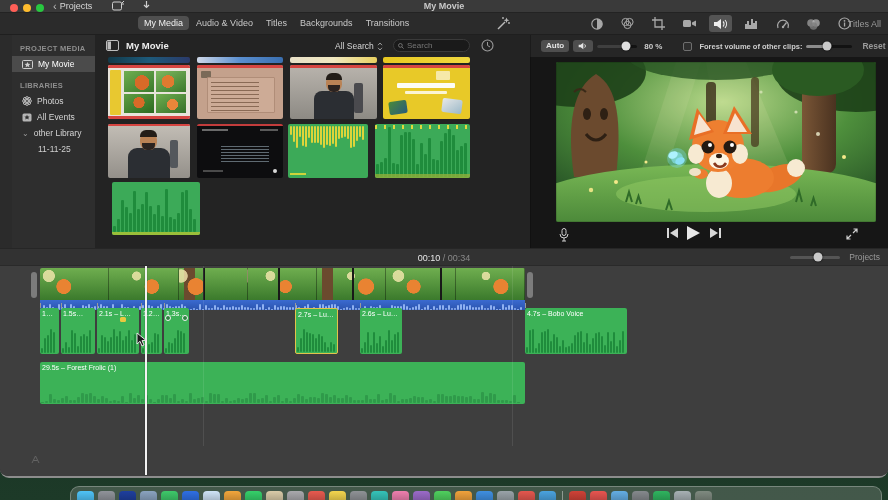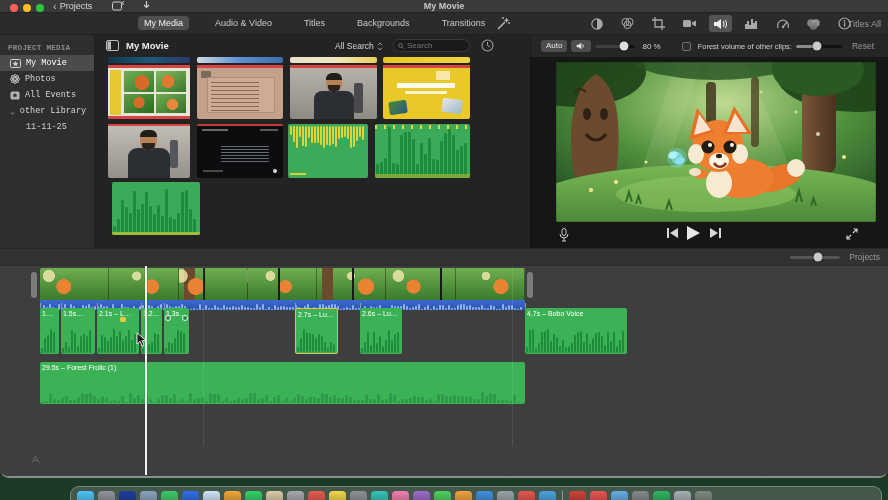--- a/index.html
+++ b/index.html
@@ -11,42 +11,42 @@
   .titlebar { position:absolute; left:0; top:0; width:100%; height:13px; background:#3a3a3a; border-bottom:1px solid #232323; }
   .tl { position:absolute; top:4px; width:8px; height:8px; border-radius:50%; }
   .tl.r{ left:10px; background:#ff5f57;} .tl.y{ left:23px; background:#febc2e;} .tl.g{ left:36px; background:#28c840;}
   .backbtn { position:absolute; left:53px; top:1px; color:#d8d8d8; font-size:9px; display:flex; gap:3px; align-items:center; }
   .backbtn .chev { font-size:11px; line-height:9px; color:#bbb; }
   .tb-ic { position:absolute; top:1px; color:#cfcfcf; }
   .win-title { position:absolute; left:0; right:0; top:1px; text-align:center; color:#c9c9c9; font-size:9px; font-weight:bold; }
 
   
   .menubar { position:absolute; left:0; top:13px; width:100%; height:22px; background:#2b2b2b; border-bottom:1px solid #1f1f1f; }
-  .tabs { position:absolute; left:138px; top:3px; display:flex; gap:20px; align-items:center; }
+  .tabs { position:absolute; left:138px; top:3px; display:flex; gap:1px; align-items:center; }
   .tab { color:#c9c9c9; font-size:9px; padding:2px 6px; border-radius:4px; white-space:nowrap; }
   .tab.active { background:#4f4f4f; color:#f0f0f0; }
   .wand { position:absolute; left:496px; top:3px; }
   .adjust-icons { position:absolute; left:585px; top:2px; display:flex; gap:8px; }
   .aicon { width:23px; height:17px; display:flex; align-items:center; justify-content:center; border-radius:3px; }
   .aicon.active { background:#545454; }
   .reset-all { position:absolute; right:7px; top:6px; color:#9a9a9a; font-size:9px; }
 
   
-  .audio-controls { position:absolute; left:530px; top:35px; width:358px; height:22px; background:#262626; border-left:1px solid #1b1b1b; display:flex; align-items:center; padding-left:10px; gap:4px; }
+  .audio-controls { position:absolute; left:530px; top:35px; width:358px; height:22px; background:#262626; border-left:1px solid #1b1b1b; display:flex; align-items:center; padding-left:10px; gap:4px;font-weight:bold; }
   .pill { background:#4e4e4e; border-radius:3px; color:#e4e4e4; font-size:8px; padding:2px 5px; line-height:8px; }
   .hslider { position:relative; height:3px; background:#121212; border-radius:2px; }
   .hslider .fill { position:absolute; left:0; top:0; bottom:0; background:#8c8c8c; border-radius:2px; }
   .hslider .knob { position:absolute; top:50%; width:9px; height:9px; background:#dedede; border-radius:50%; transform:translate(-50%,-50%); box-shadow:0 0 2px #000; }
   .pct { color:#cfcfcf; font-size:8px; margin-left:3px; }
   .chk { width:9px; height:9px; border:1px solid #6f6f6f; border-radius:2px; background:#2e2e2e; margin-left:17px; }
   .lowlabel { color:#cfcfcf; font-size:7.5px; white-space:nowrap; margin-left:3px; }
   .resetlbl { color:#9a9a9a; font-size:8.5px; margin-left:6px; }
 
   
-  .sidebar { position:absolute; left:0; top:35px; width:95px; height:215px; background:#2e2e2e; border-right:1px solid #1d1d1d;font-family:Liberation Mono, monospace; }
+  .sidebar { position:absolute; left:12px; top:35px; width:95px; height:215px; background:#2e2e2e; border-right:1px solid #1d1d1d; }
   .sb-head { color:#8e8e8e; font-size:7.5px; font-weight:bold; letter-spacing:.3px; padding:9px 0 3px 8px; }
   .sb-row { display:flex; align-items:center; gap:5px; color:#d6d6d6; font-size:8.5px; padding:3px 0 3px 10px; }
   .sb-row.sel { background:#4b4b4b; color:#fff; }
   .sb-sub { color:#cfcfcf; font-size:8.5px; padding:3px 0 3px 26px; }
   .sb-chev { color:#9a9a9a; font-size:8px; }
 
   
   .browser { position:absolute; left:95px; top:35px; width:435px; height:215px; background:#232323; }
   .br-head { position:absolute; left:0; top:0; width:100%; height:22px; }
   .br-toggle { position:absolute; left:11px; top:5px; }
@@ -230,20 +230,21 @@
 
   <div class="sidebar">
     <div class="sb-head">PROJECT MEDIA</div>
     <div class="sb-row sel">
       <svg width="11" height="9" viewBox="0 0 11 9">
           <rect x="0.5" y="0.5" width="10" height="8" rx="1" fill="none" stroke="#cfcfcf"></rect>
           <path d="M5.5 2 l.9 1.8 2 .2 -1.5 1.3 .5 2 -1.9-1.1 -1.9 1.1 .5-2 -1.5-1.3 2-.2z" fill="#cfcfcf"></path>
         </svg>
       <span>My Movie</span>
     </div>
+    <div class="sb-head">LIBRARIES</div>
     <div class="sb-row">
       <svg width="10" height="10" viewBox="0 0 10 10">
           <g fill="none" stroke="#b5b5b5">
             <circle cx="5" cy="2.2" r="1.6"></circle>
             <circle cx="5" cy="7.8" r="1.6"></circle>
             <circle cx="2.2" cy="5" r="1.6"></circle>
             <circle cx="7.8" cy="5" r="1.6"></circle>
             <circle cx="3" cy="3" r="1.6"></circle>
             <circle cx="7" cy="3" r="1.6"></circle>
             <circle cx="3" cy="7" r="1.6"></circle>
@@ -534,20 +535,24 @@
         </svg>
     </span>
     <span class="tctr" style="left:315px">
       <svg width="12" height="12" viewBox="0 0 12 12">
           <path d="M7.5 1 H11 V4.5 M11 1 L7 5 M4.5 11 H1 V7.5 M1 11 L5 7" fill="none" stroke="#cfcfcf" stroke-width="1.2"></path>
         </svg>
     </span>
   </div>
 
   <div class="timebar">
+    <div class="timecode">
+      <span>00:10</span>
+      <span class="total">/ 00:34</span>
+    </div>
     <div class="tb-right">
       <span class="hslider" style="width:50px; background:#555">
         <span class="knob" style="left:55%; background:#c9c9c9"></span>
       </span>
       <span class="settings">Projects</span>
     </div>
   </div>
 
   <div class="timeline">
     <span class="thandle" style="left:31px"></span>

